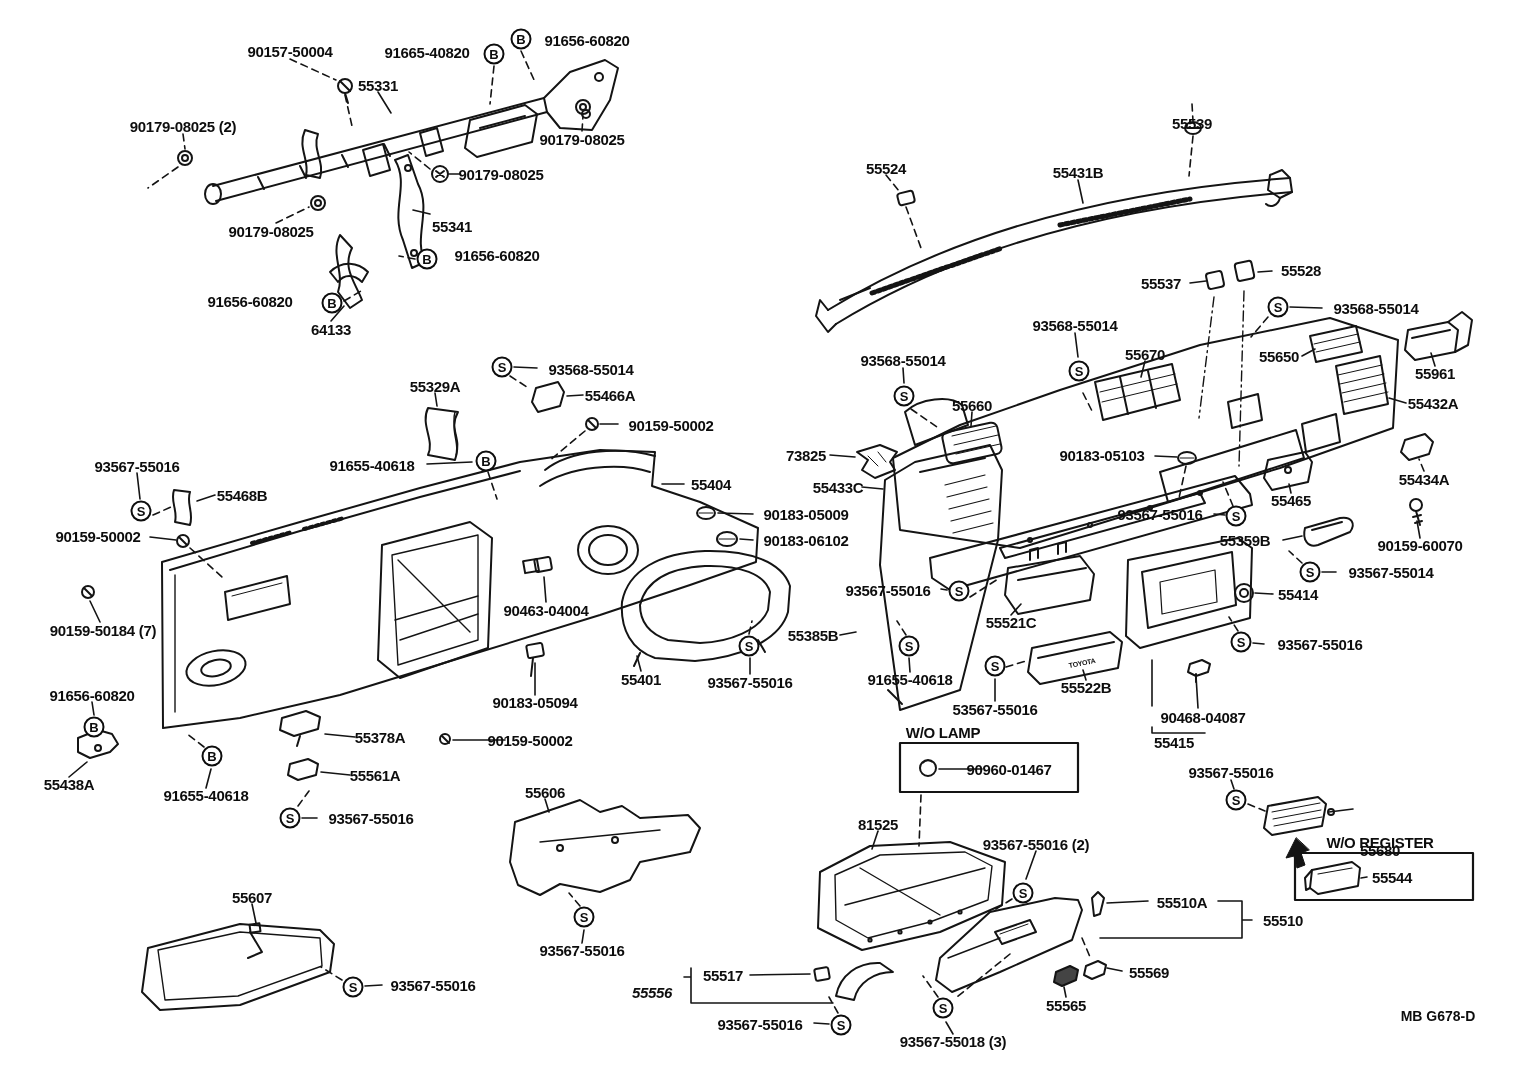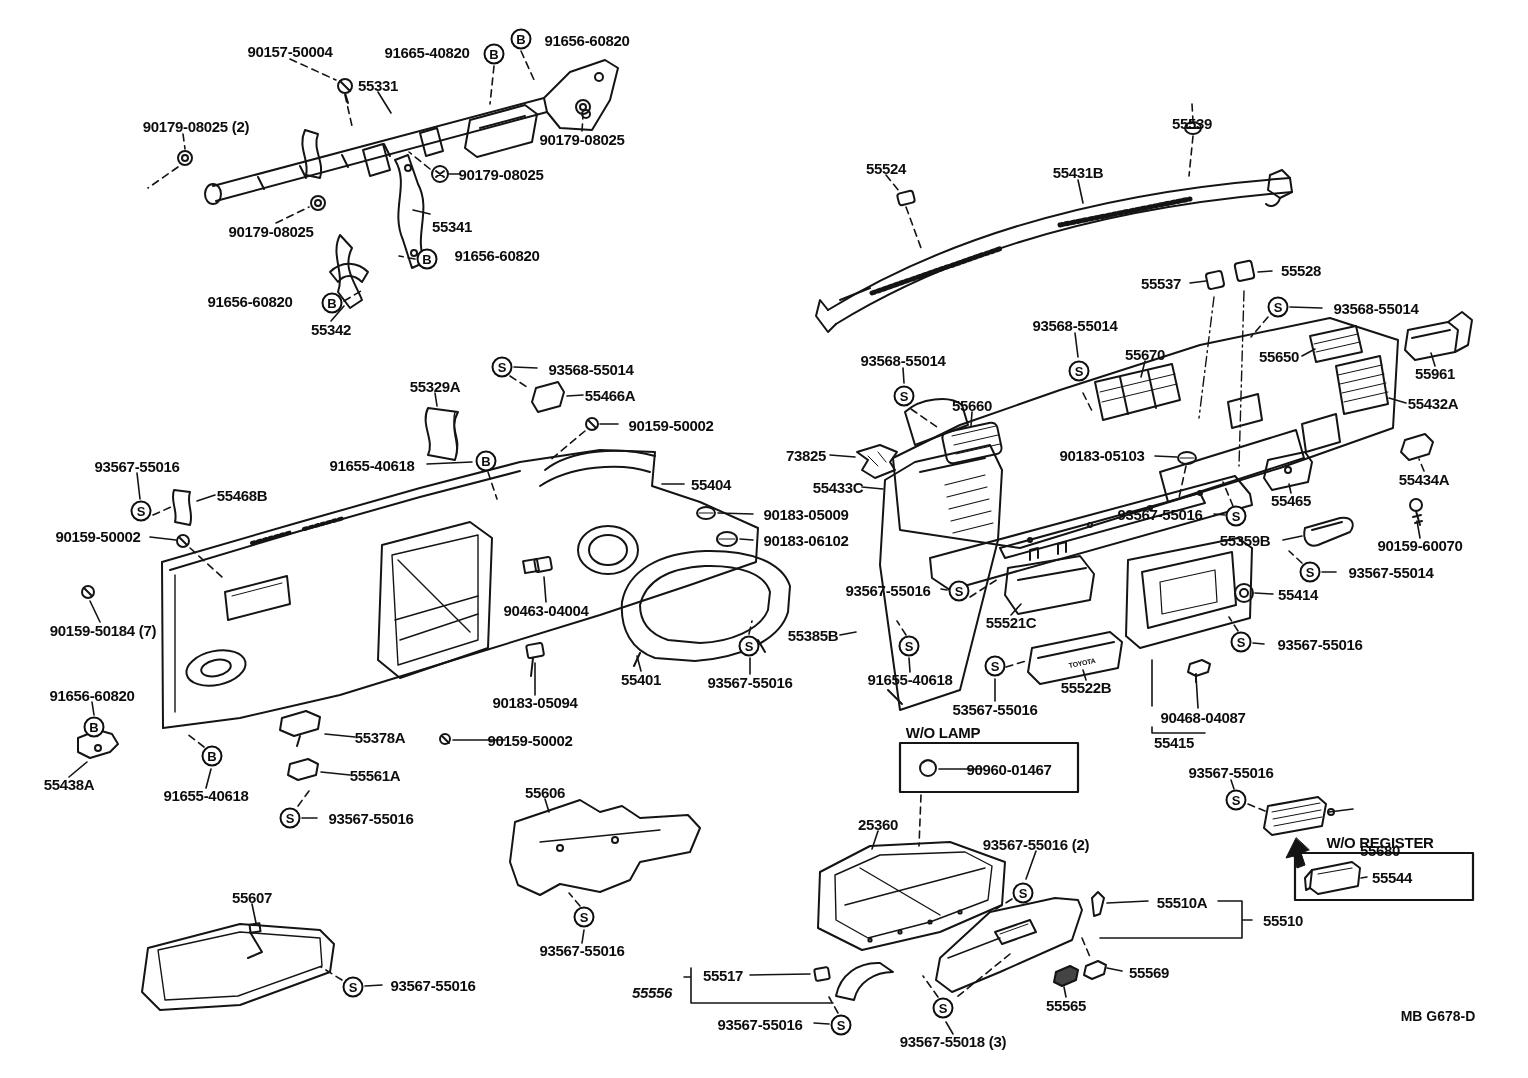--- a/index.html
+++ b/index.html
@@ -401,28 +401,28 @@
       <path d="M684,977 L691,977 M691,968 L691,1003 L833,1003" stroke-width="1.6"></path>
     </g>
   </g>
 </svg>
 
 <div class="layer">
       <div class="callout" style="left: 290px; top: 51px;">90157-50004</div>
       <div class="callout" style="left: 427px; top: 52px;">91665-40820</div>
       <div class="callout" style="left: 587px; top: 40px;">91656-60820</div>
       <div class="callout" style="left: 378px; top: 85px;">55331</div>
-      <div class="callout" style="left: 183px; top: 126px; margin-left: 13px;">90179-08025 (2)</div>
+      <div class="callout" style="left: 183px; top: 126px;">90179-08025 (2)</div>
       <div class="callout" style="left: 582px; top: 139px;">90179-08025</div>
       <div class="callout" style="left: 501px; top: 174px;">90179-08025</div>
       <div class="callout" style="left: 452px; top: 226px;">55341</div>
       <div class="callout" style="left: 271px; top: 231px;">90179-08025</div>
       <div class="callout" style="left: 497px; top: 255px;">91656-60820</div>
       <div class="callout" style="left: 250px; top: 301px;">91656-60820</div>
-      <div class="callout" style="left: 331px; top: 329px;">55342</div>
+      <div class="callout" style="left: 331px; top: 329px;">64133</div>
       <div class="callout" style="left: 1192px; top: 96px; margin-top: 27px;">55539</div>
       <div class="callout" style="left: 886px; top: 168px;">55524</div>
       <div class="callout" style="left: 1078px; top: 172px;">55431B</div>
       <div class="callout" style="left: 1161px; top: 283px;">55537</div>
       <div class="callout" style="left: 1301px; top: 270px;">55528</div>
       <div class="callout" style="left: 1376px; top: 308px;">93568-55014</div>
       <div class="callout" style="left: 1075px; top: 325px;">93568-55014</div>
       <div class="callout" style="left: 903px; top: 360px;">93568-55014</div>
       <div class="callout" style="left: 1145px; top: 354px;">55670</div>
       <div class="callout" style="left: 1279px; top: 356px;">55650</div>
@@ -470,21 +470,21 @@
       <div class="callout" style="left: 1086px; top: 687px;">55522B</div>
       <div class="callout" style="left: 995px; top: 709px;">53567-55016</div>
       <div class="callout" style="left: 1203px; top: 717px;">90468-04087</div>
       <div class="callout" style="left: 1174px; top: 742px;">55415</div>
       <div class="callout" style="left: 1231px; top: 772px;">93567-55016</div>
       <div class="callout" style="left: 1380px; top: 850px;">55680</div>
       <div class="callout" style="left: 1380px; top: 842px;">W/O REGISTER</div>
       <div class="callout" style="left: 1392px; top: 877px;">55544</div>
       <div class="callout" style="left: 943px; top: 732px;">W/O LAMP</div>
       <div class="callout" style="left: 1009px; top: 769px;">90960-01467</div>
-      <div class="callout" style="left: 878px; top: 824px;">25360</div>
+      <div class="callout" style="left: 878px; top: 824px;">81525</div>
       <div class="callout" style="left: 1036px; top: 844px;">93567-55016 (2)</div>
       <div class="callout" style="left: 1182px; top: 902px;">55510A</div>
       <div class="callout" style="left: 1283px; top: 920px;">55510</div>
       <div class="callout" style="left: 1149px; top: 972px;">55569</div>
       <div class="callout" style="left: 1066px; top: 1005px;">55565</div>
       <div class="callout" style="left: 723px; top: 975px;">55517</div>
       <div class="callout" style="left: 652px; top: 992px; font-style: italic;">55556</div>
       <div class="callout" style="left: 760px; top: 1024px;">93567-55016</div>
       <div class="callout" style="left: 953px; top: 1041px;">93567-55018 (3)</div>
       <div class="callout" style="left: 252px; top: 897px;">55607</div>

